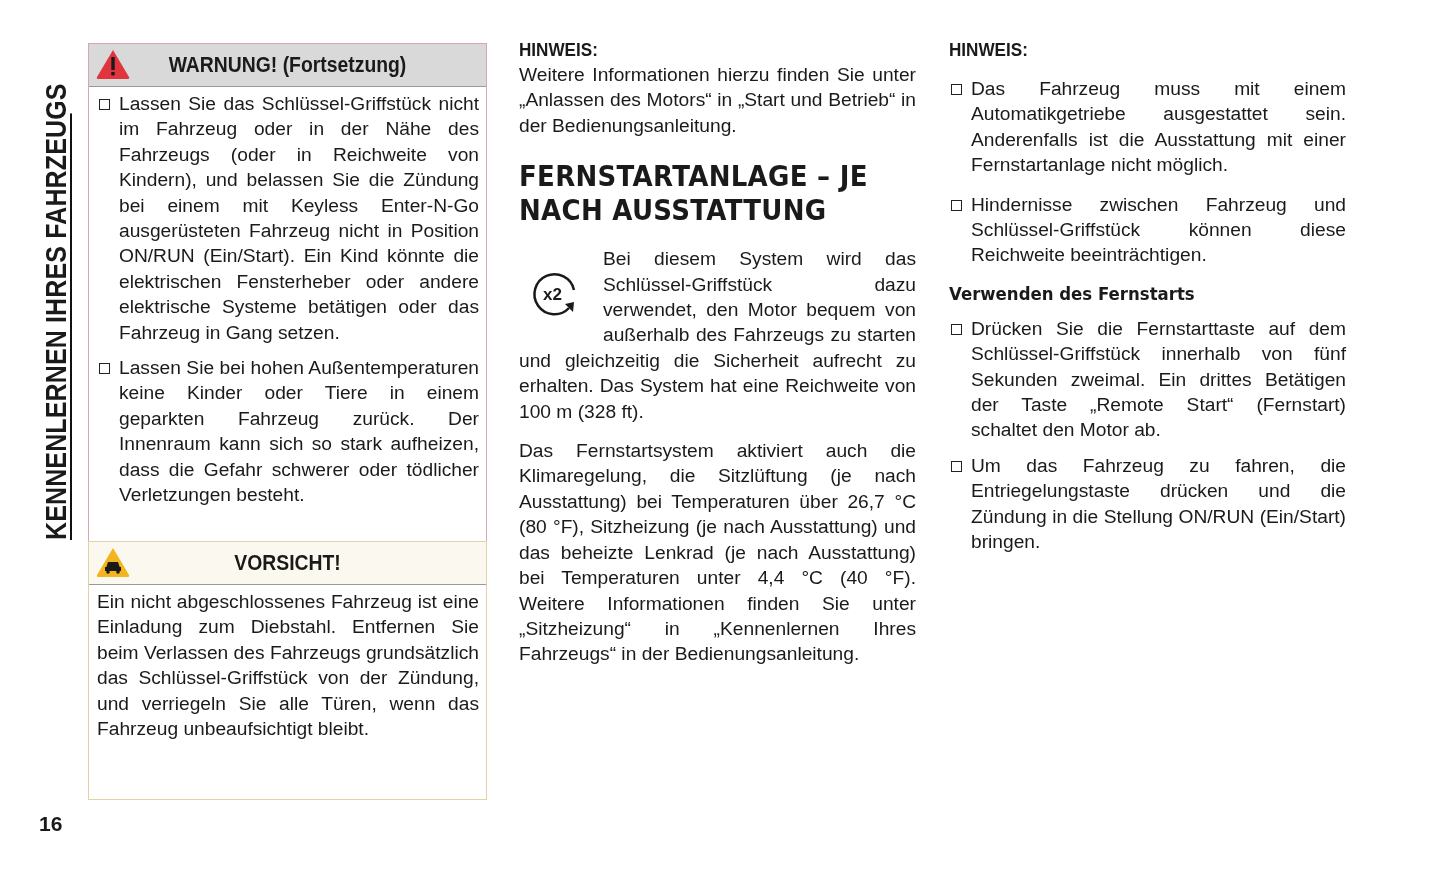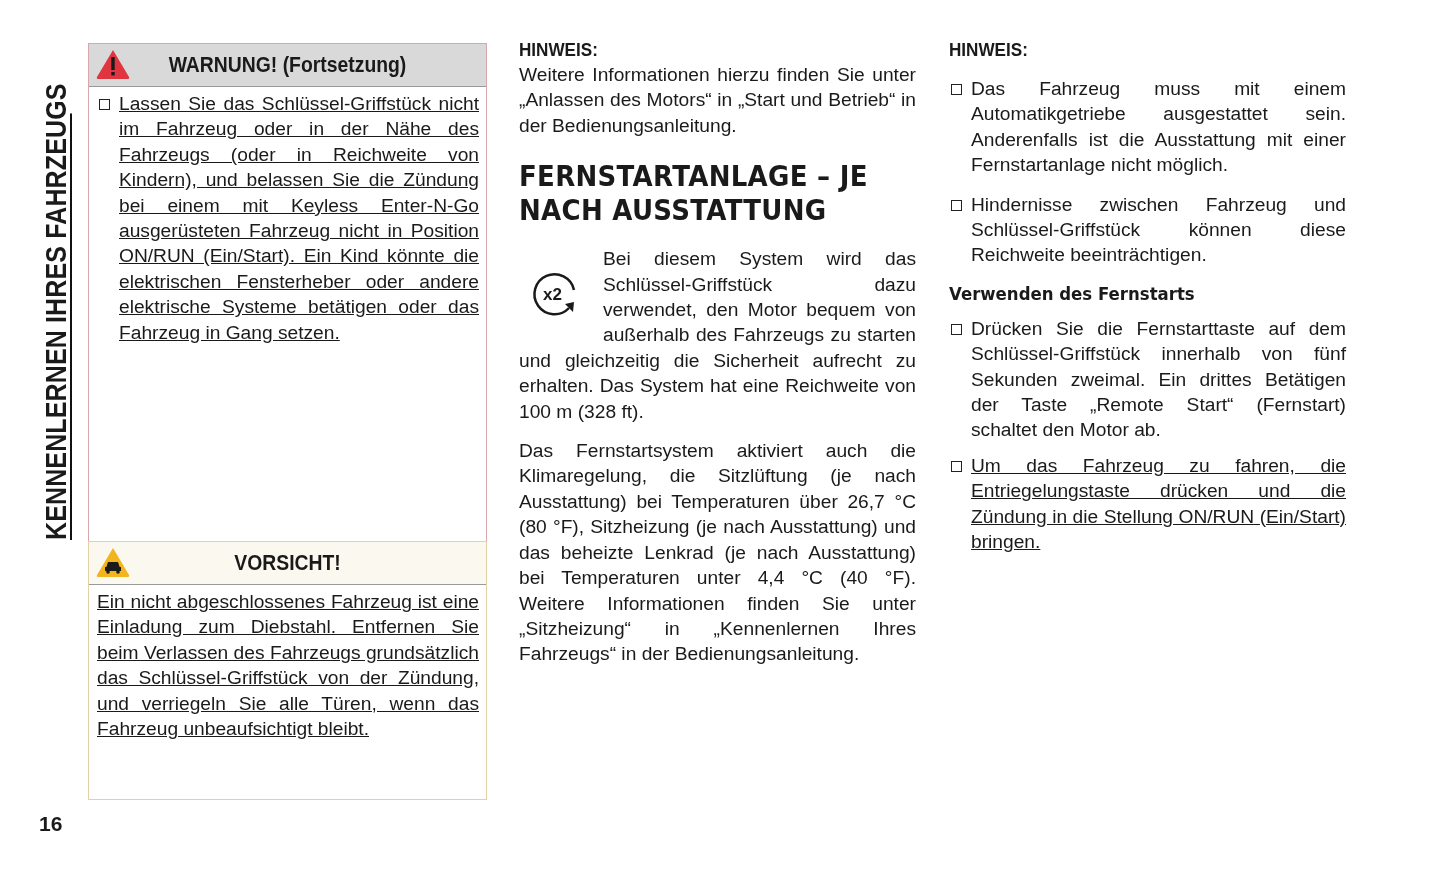--- a/index.html
+++ b/index.html
@@ -14,21 +14,21 @@
     .body-text { font-size: 19.2px; line-height: 25.4px; text-align: justify; }
     .box { position: absolute; left: 88px; width: 399px; box-sizing: border-box; background: #fff; }
     .box.warn { top: 43px; height: 538px; border: 1px solid #d9a7ab; }
     .box.caution { top: 541px; height: 259px; border: 1px solid #e2d3a6; }
     .box-head { height: 42px; position: relative; border-bottom: 1px solid #9a9a9a; }
     .warn .box-head { background: #d9d9d9; }
     .caution .box-head { background: #fbf9ef; }
     .box-head .title { position: absolute; left: 0; right: 0; top: 0; line-height: 42px; text-align: center;
       font-weight: bold; font-size: 22px; transform: scaleX(0.88); }
     .box-head .icon { position: absolute; left: 6px; top: 4px; width: 36px; height: 32px; }
-    .box-body { padding: 4px 7px 0 8px; text-decoration: underline; }
+    .box-body { padding: 4px 7px 0 8px; }
     .bullet { position: relative; padding-left: 22px; margin-bottom: 10px; }
     .bullet::before { content: ""; position: absolute; left: 2px; top: 8px; width: 9px; height: 9px;
       border: 1.3px solid #222; }
     .col { position: absolute; }
     .col2 { left: 519px; top: 38px; width: 397px; }
     .col3 { left: 949px; top: 38px; width: 397px; }
     .hinweis { font-weight: bold; font-size: 19px; line-height: 24px; transform: scaleX(0.9); transform-origin: 0 0; }
     .h1 { font-family: "DejaVu Sans", sans-serif; font-weight: bold; font-size: 28px; line-height: 34px;
       margin: 22px 0 18px 0; letter-spacing: 0.3px; transform: scaleX(0.93); transform-origin: 0 0; white-space: nowrap; }
     .h2 { font-family: "DejaVu Sans", sans-serif; font-weight: bold; font-size: 18px; line-height: 24px;
@@ -50,20 +50,21 @@
   <div class="box-head">
     <svg class="icon" viewBox="0 0 36 32">
       <path d="M18 2 L34 29 Q35 31 32 31 L4 31 Q1 31 2 29 Z" fill="#e0353f"></path>
       <rect x="16.3" y="9" width="3.4" height="13" fill="#1a1a1a"></rect>
       <rect x="16.3" y="24" width="3.4" height="3.4" fill="#1a1a1a"></rect>
     </svg>
     <div class="title">WARNUNG! (Fortsetzung)</div>
   </div>
   <div class="box-body body-text">
     <div class="bullet">Lassen Sie das Schlüssel-Griffstück nicht im Fahrzeug oder in der Nähe des Fahrzeugs (oder in Reichweite von Kindern), und belassen Sie die Zündung bei einem mit Keyless Enter-N-Go ausgerüsteten Fahrzeug nicht in Position ON/RUN (Ein/Start). Ein Kind könnte die elektrischen Fensterheber oder andere elektrische Systeme betätigen oder das Fahrzeug in Gang setzen.</div>
+    <div class="bullet">Lassen Sie bei hohen Außentemperaturen keine Kinder oder Tiere in einem geparkten Fahrzeug zurück. Der Innenraum kann sich so stark aufheizen, dass die Gefahr schwerer oder tödlicher Verletzungen besteht.</div>
   </div>
 </div>
 
 <div class="box caution">
   <div class="box-head">
     <svg class="icon" viewBox="0 0 36 32">
       <path d="M18 2 L34 29 Q35 31 32 31 L4 31 Q1 31 2 29 Z" fill="#f2b51f"></path>
       <path d="M11 22 L13 16 L23 16 L25 22 Z" fill="#1a1a1a"></path>
       <rect x="10" y="21" width="16" height="4" fill="#1a1a1a"></rect>
       <circle cx="13" cy="26" r="1.8" fill="#1a1a1a"></circle>
@@ -93,14 +94,14 @@
   </div>
   <div class="para">Das Fernstartsystem aktiviert auch die Klimaregelung, die Sitzlüftung (je nach Ausstattung) bei Temperaturen über 26,7 °C (80 °F), Sitzheizung (je nach Ausstattung) und das beheizte Lenkrad (je nach Ausstattung) bei Temperaturen unter 4,4 °C (40 °F). Weitere Informationen finden Sie unter „Sitzheizung“ in „Kennenlernen Ihres Fahrzeugs“ in der Bedienungsanleitung.</div>
 </div>
 
 <div class="col col3 body-text">
   <div class="hinweis" style="margin-bottom:14px;">HINWEIS:</div>
   <div class="bullet" style="margin-bottom:14px;">Das Fahrzeug muss mit einem Automatikgetriebe ausgestattet sein. Anderenfalls ist die Ausstattung mit einer Fernstartanlage nicht möglich.</div>
   <div class="bullet" style="margin-bottom:14px;">Hindernisse zwischen Fahrzeug und Schlüssel-Griffstück können diese Reichweite beeinträchtigen.</div>
   <div class="h2">Verwenden des Fernstarts</div>
   <div class="bullet" style="">Drücken Sie die Fernstarttaste auf dem Schlüssel-Griffstück innerhalb von fünf Sekunden zweimal. Ein drittes Betätigen der Taste „Remote Start“ (Fernstart) schaltet den Motor ab.</div>
-  <div class="bullet" style="margin-bottom:14px;text-decoration:underline;">Um das Fahrzeug zu fahren, die Entriegelungstaste drücken und die Zündung in die Stellung ON/RUN (Ein/Start) bringen.</div>
+  <div class="bullet" style="margin-bottom:14px;">Um das Fahrzeug zu fahren, die Entriegelungstaste drücken und die Zündung in die Stellung ON/RUN (Ein/Start) bringen.</div>
 </div>
 
 </body></html>

